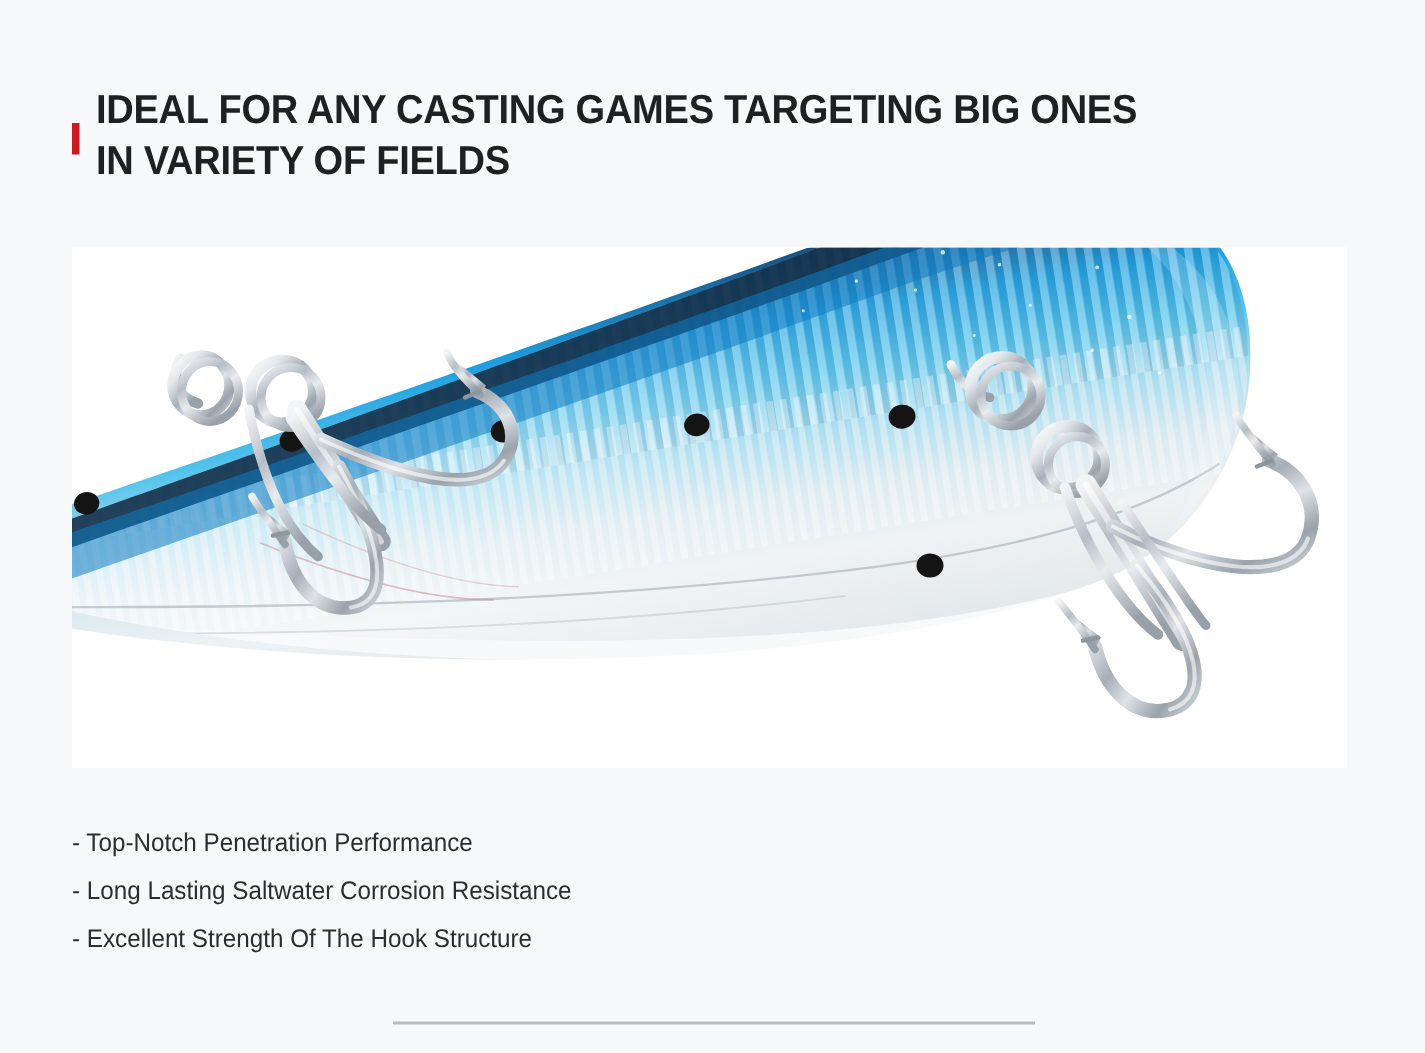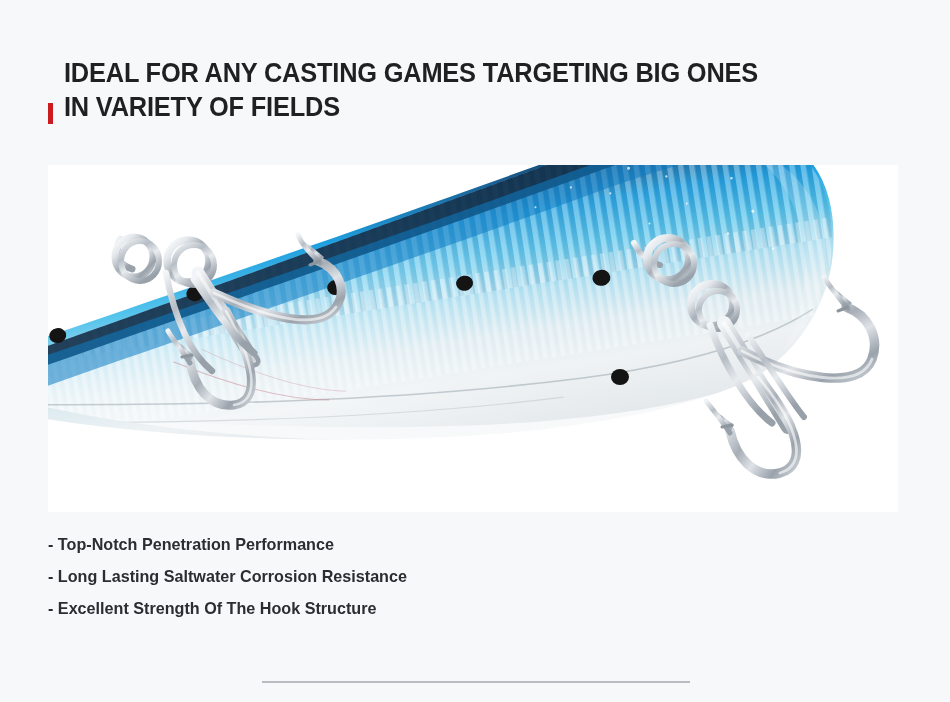--- a/index.html
+++ b/index.html
@@ -17,21 +17,21 @@
 
   
   .heading-block {
     position: absolute;
     left: 48px;
     top: 56px;
     width: 860px;
   }
   .heading-row {
     display: flex;
-    align-items: flex-end;
+    align-items: center;
   }
   .accent-bar {
     width: 5px;
     height: 21px;
     background: #cc1a21;
     margin-top: 5px;
     margin-right: 11px;
     flex: 0 0 auto;
   }
   .heading-text {
@@ -69,23 +69,22 @@
     top: 0;
     width: 850px;
     height: 347px;
     display: block;
   }
 
   
   .feature-list {
     position: absolute;
     left: 48px;
-    top: 529px;
+    top: 546px;
     width: 600px;
-    font-weight: bold;
   }
   .feature-item {
     font-size: 17px;
     line-height: 32px;
     color: #2b2d30;
     font-stretch: condensed;
     transform: scaleX(0.95);
     transform-origin: left center;
     white-space: nowrap;
   }

